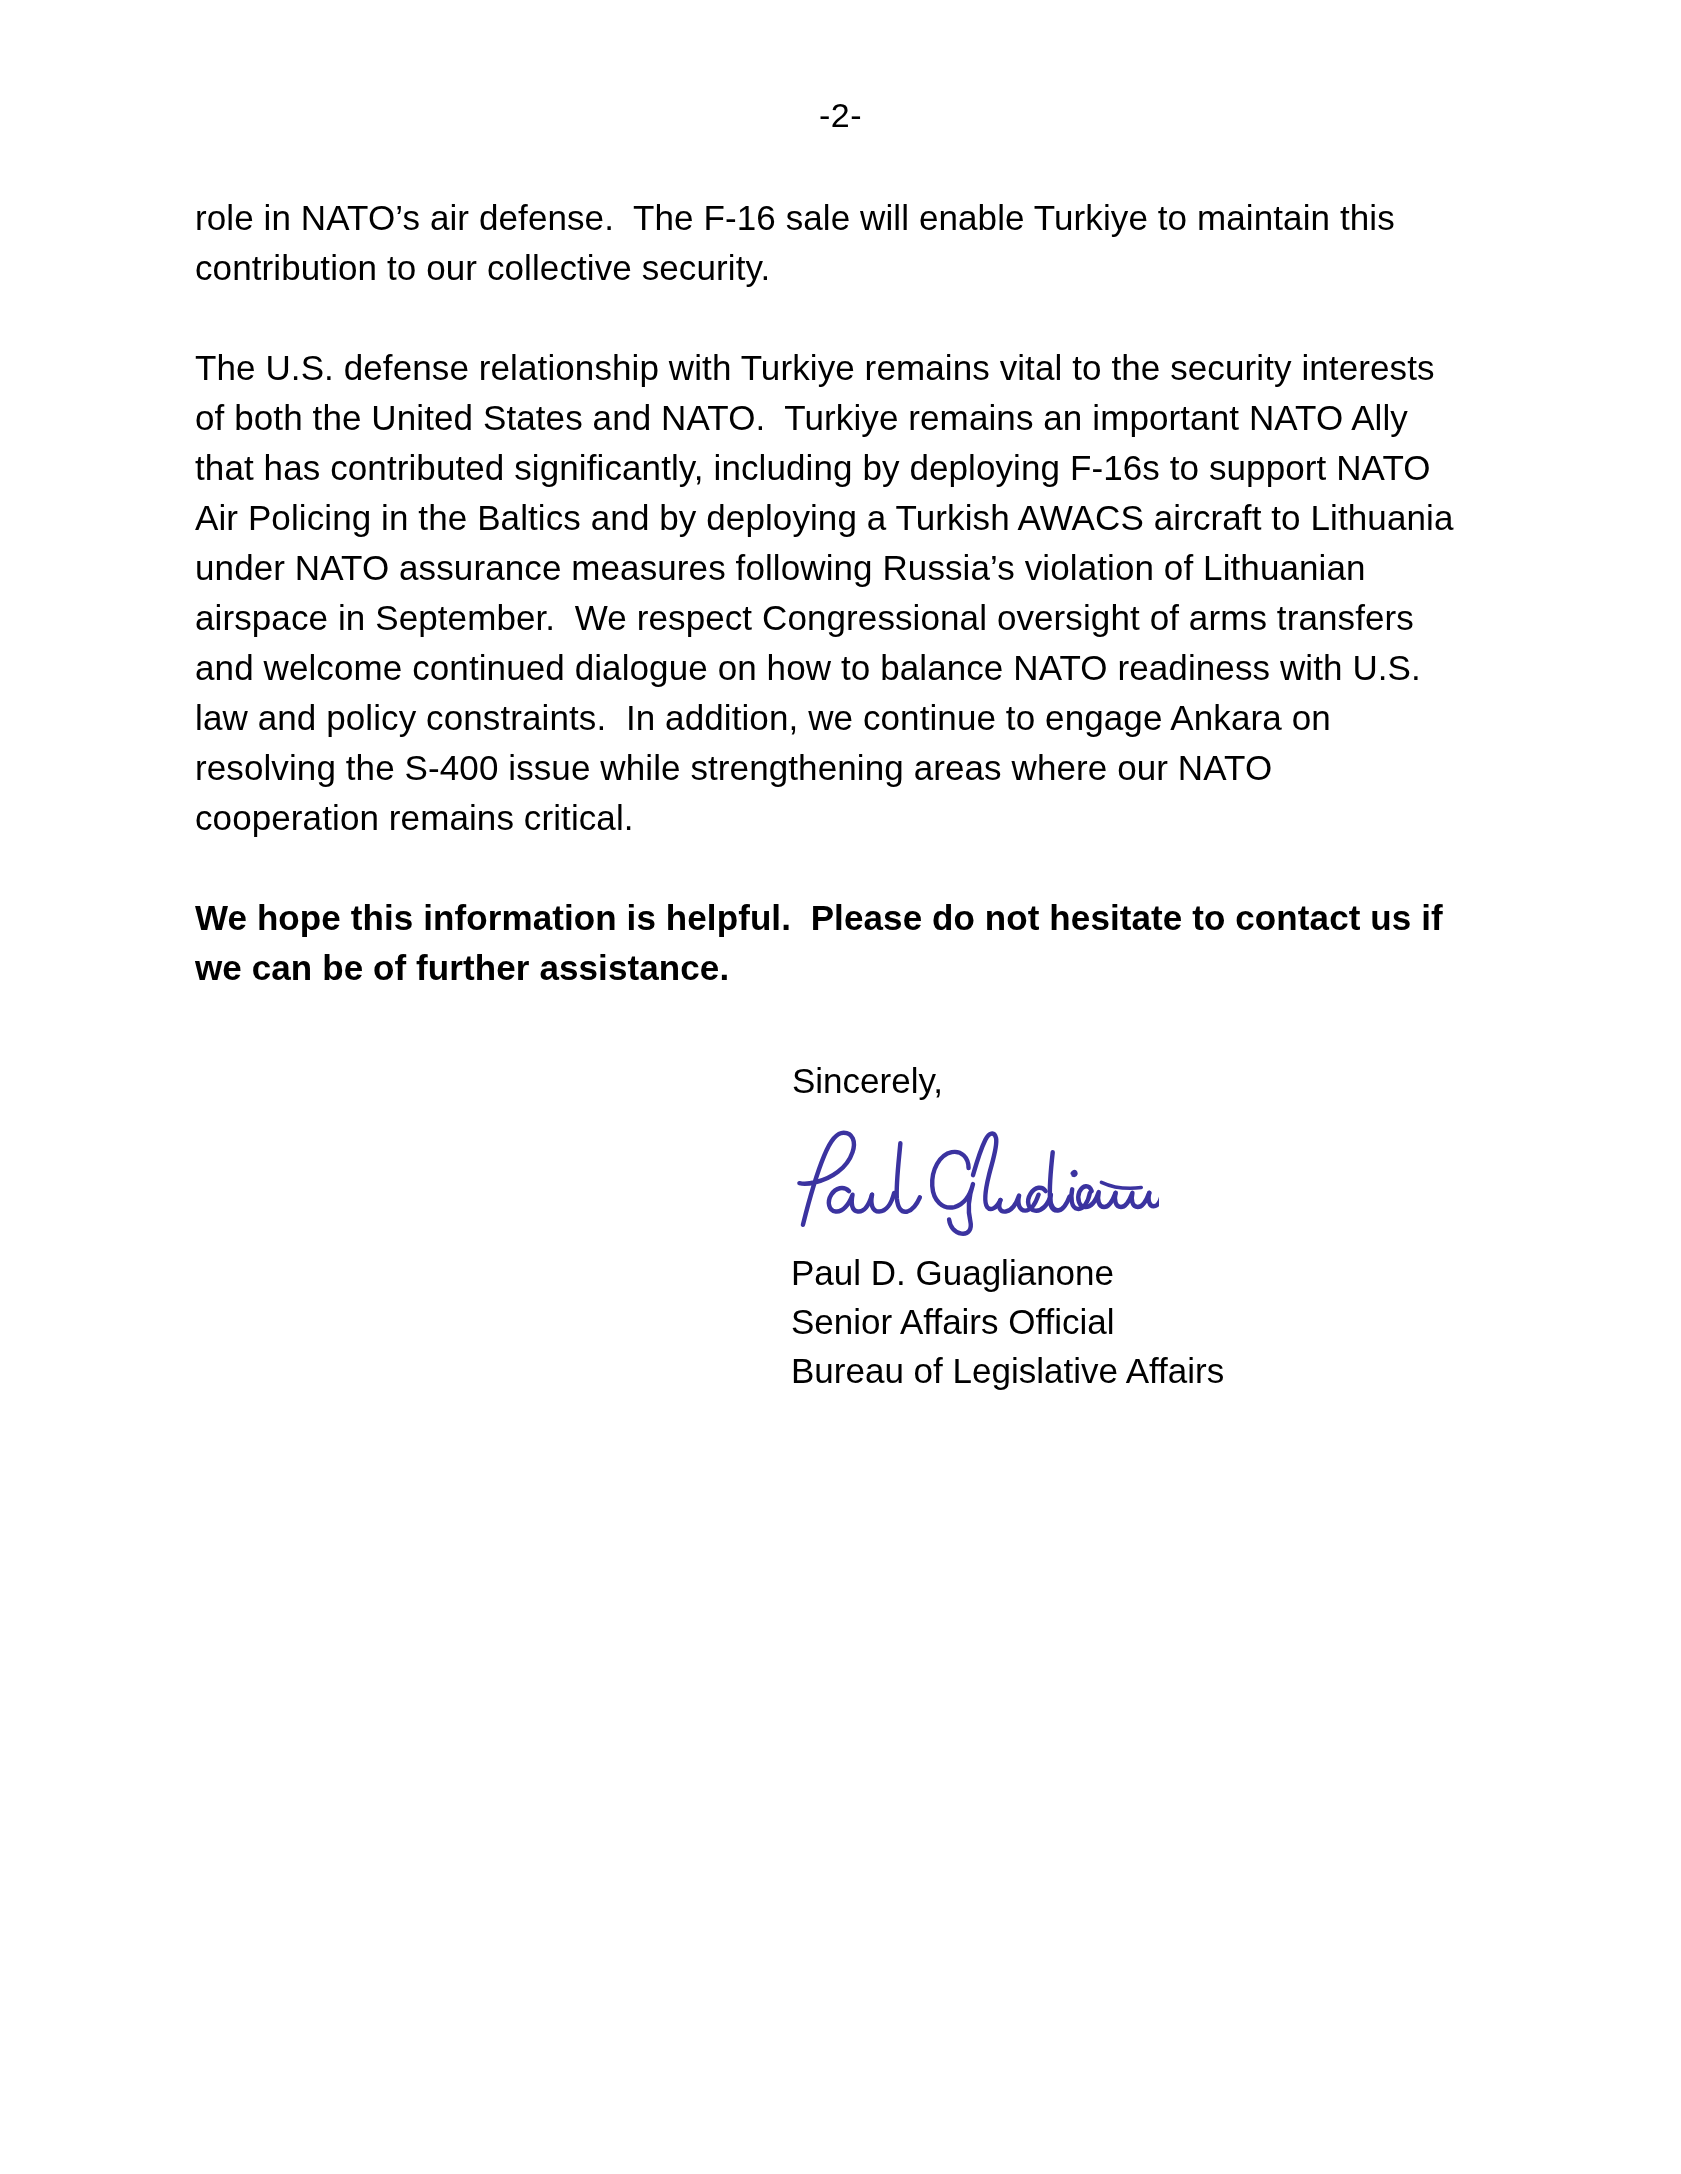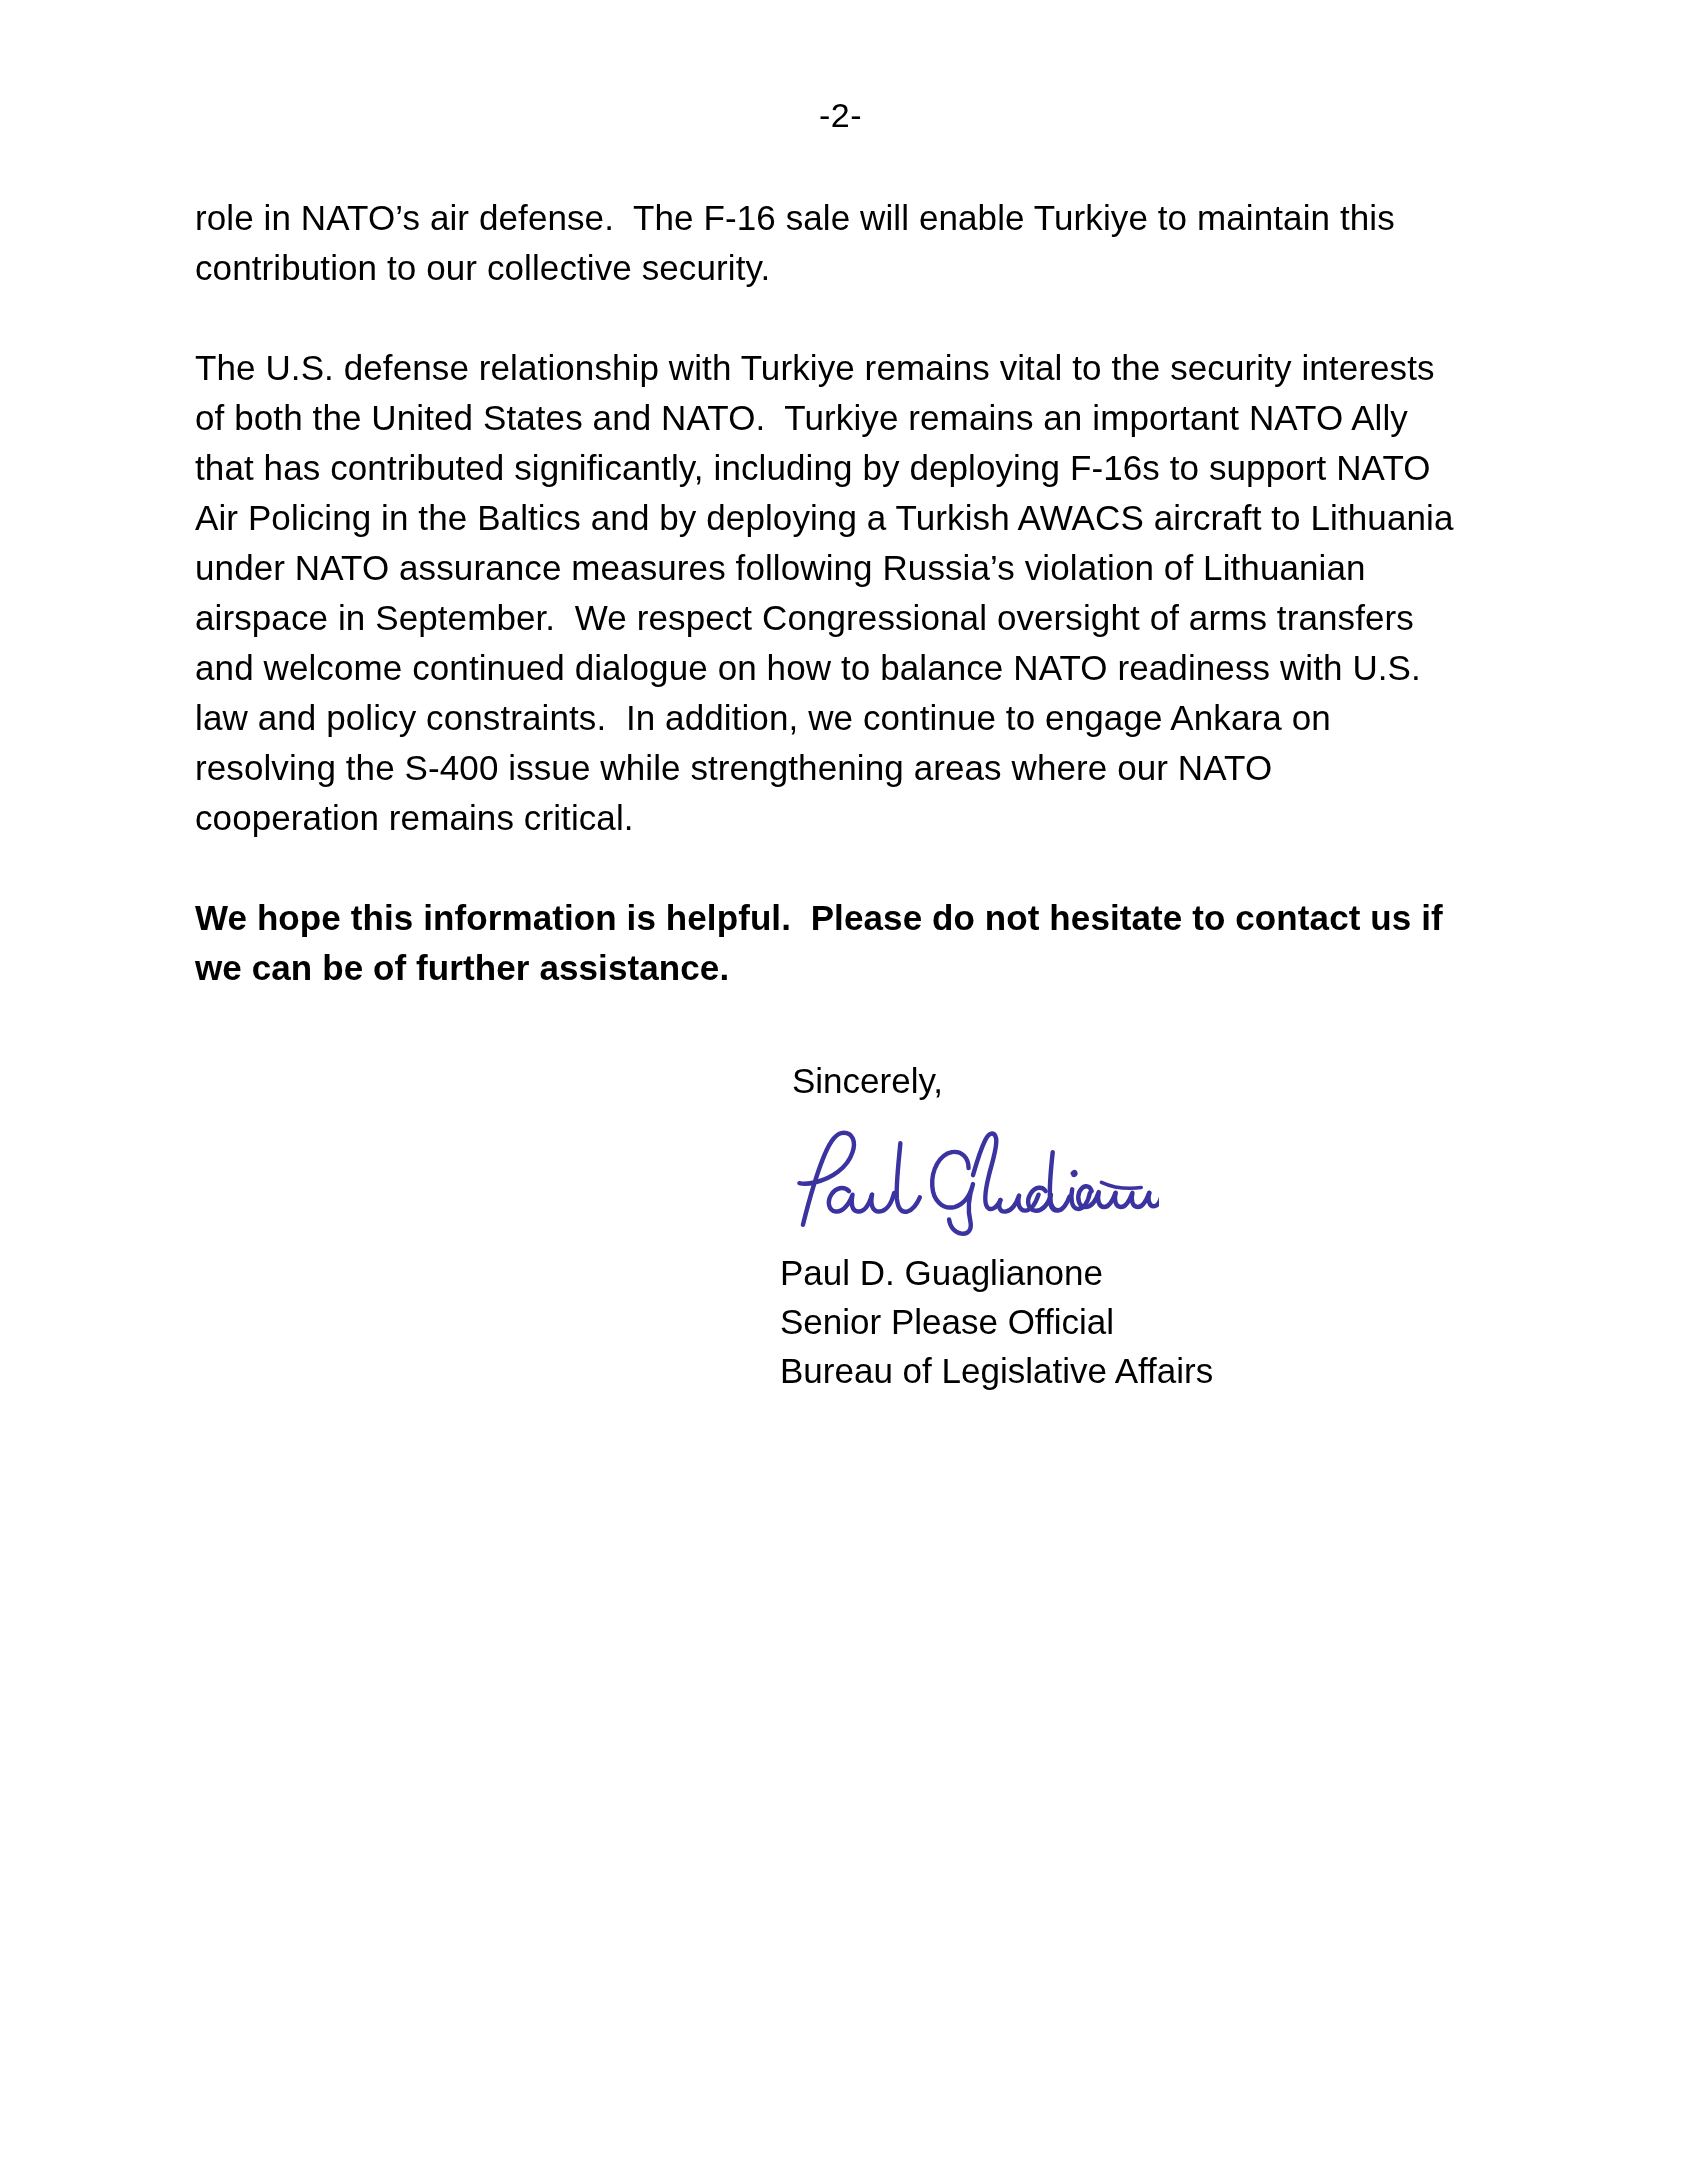--- a/index.html
+++ b/index.html
@@ -78,20 +78,21 @@
     position: absolute;
     width: 0.9px;
     height: 0.9px;
     overflow: hidden;
     clip: rect(0 0 0 0);
     white-space: nowrap;
   }
 
   .signer-lines {
     margin-top: 8.9px;
+    margin-left: 11px;
   }
 
   .signer-line {
     font-size: 35px;
     line-height: 49px;
     margin: 0;
   }
 </style>
 </head>
 <body>
@@ -128,20 +129,20 @@
           <path d="M371 80 C369 88, 371 96, 377 96 C383 96, 387 88, 390 80 C388 88, 390 96, 396 96 C402 96, 406 88, 409 80" stroke-width="5"></path>
           <path d="M409 80 C407 88, 409 96, 415 95 C419 94, 421 90, 422 86" stroke-width="5"></path>
           <path d="M355 68 C368 74, 384 76, 400 74" stroke-width="4"></path>
         </g>
       </svg>
       <span class="signature-alt">Paul Guaglianone</span>
     </div>
 
     <div class="signer-lines">
       <p class="signer-line">Paul D. Guaglianone</p>
-      <p class="signer-line">Senior Please Official</p>
+      <p class="signer-line">Senior Affairs Official</p>
       <p class="signer-line">Bureau of Legislative Affairs</p>
     </div>
 
   </div>
 
 </div>
 
 
 </body></html>

